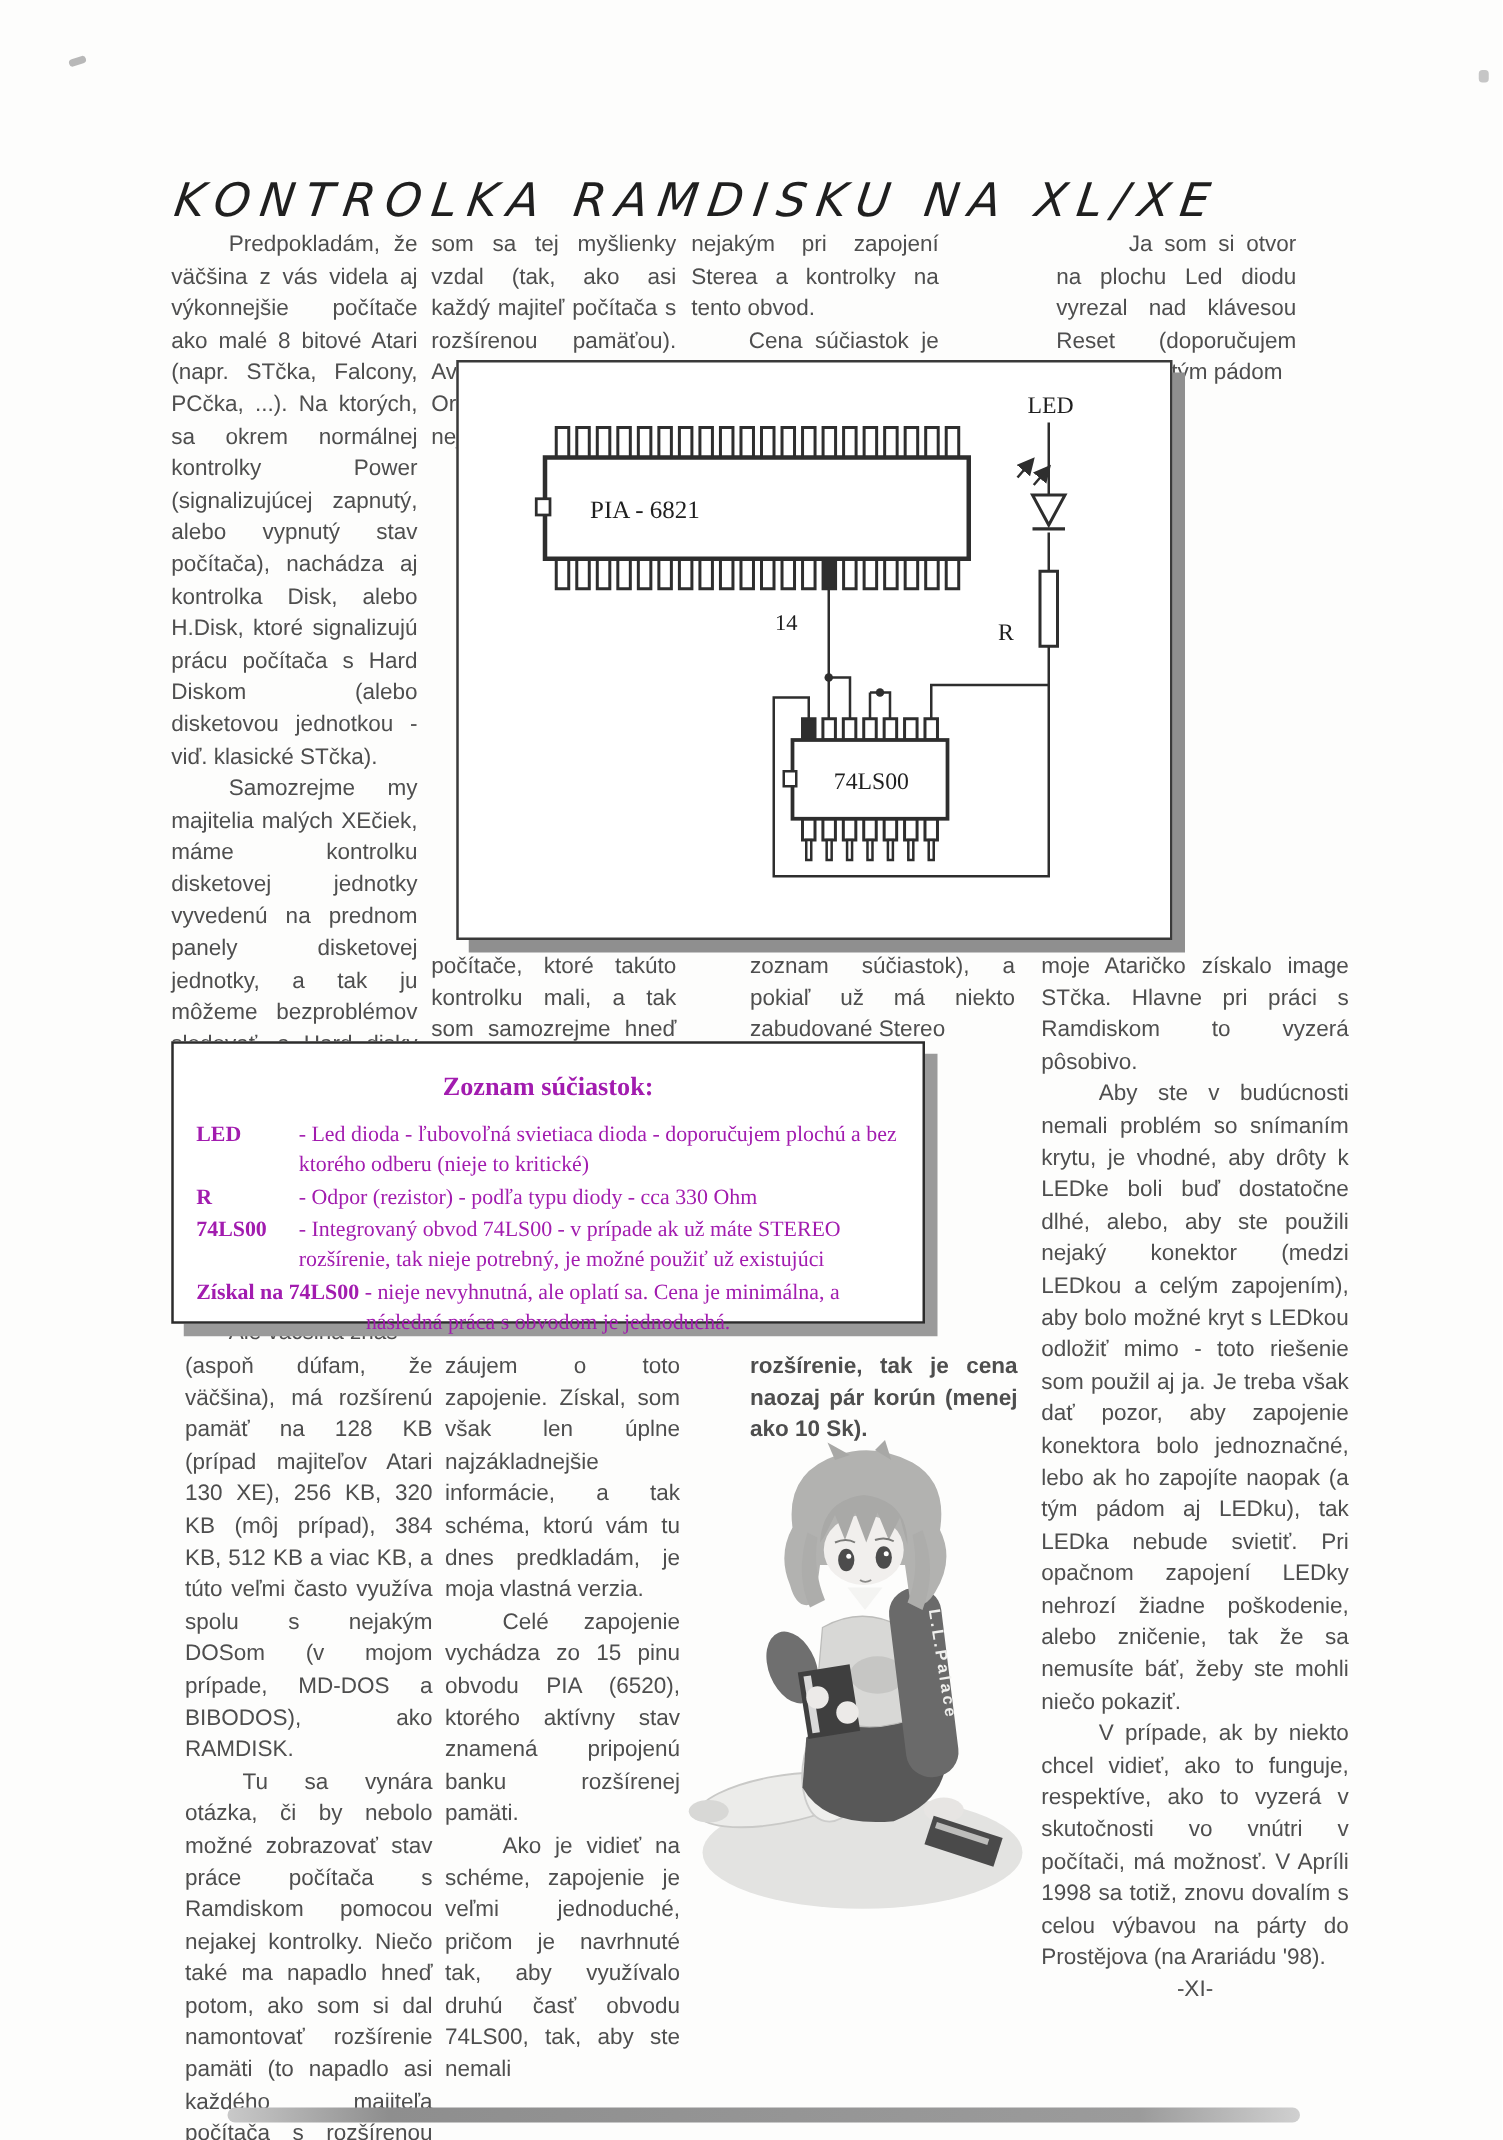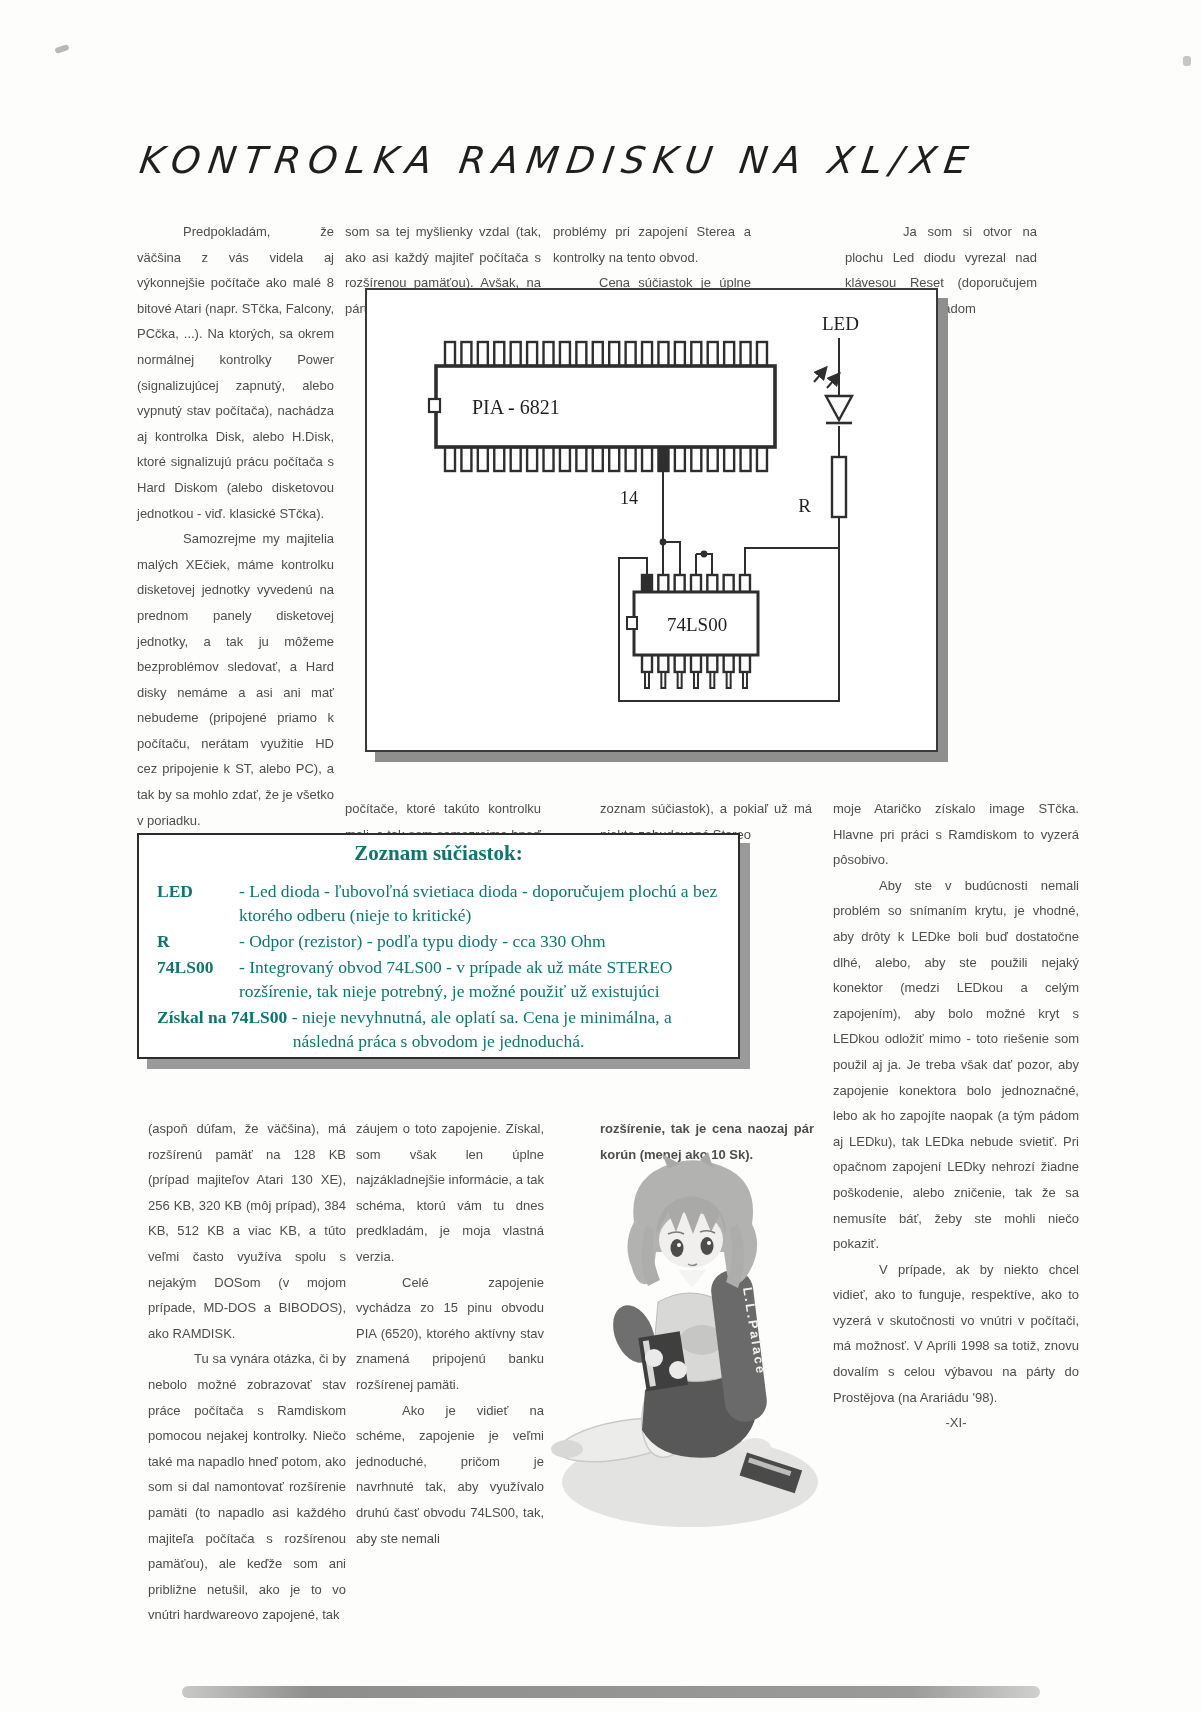--- a/index.html
+++ b/index.html
@@ -13,21 +13,21 @@
     position:absolute; left:140px; top:114px; width:790px;
     text-align:center;
     font-family:"DejaVu Sans", sans-serif;
     font-style:italic; font-weight:normal;
     font-size:37px; letter-spacing:8px; color:#1f1f1f;
     transform:skewX(-8deg);
     white-space:nowrap;
   }
   .col {
     position:absolute; text-align:justify;
-    font-size:13px; line-height:25.6px;margin-top:36px;
+    font-size:18px; line-height:25.6px;
   }
   .col p { margin:0; }
   p.ind  { text-indent:46px; }
   p.ind2 { text-indent:58px; }
   .sig { text-align:center; margin-top:2px; }
 
   #col1-top { left:137px; top:183px; width:197px; }
   #col2-top { left:345px; top:183px; width:196px; }
   #col3-top { left:553px; top:183px; width:198px; }
   #col4-top { left:845px; top:183px; width:192px; }
@@ -43,23 +43,23 @@
     background:#ffffff; border:2px solid #3a3a3a;
     box-shadow:10px 10px 0 0 #8f8f8f;
   }
   .diagram-box svg { display:block; width:100%; height:100%; }
 
   .parts-box {
     position:absolute; left:137px; top:833px; width:603px; height:226px;
     box-sizing:border-box;
     background:#ffffff; border:2px solid #2c2c2c;
     box-shadow:10px 10px 0 0 #9a9a9a;
-    padding:4px 18px 10px 18px;
+    padding:20px 18px 10px 18px;
     font-family:"Liberation Serif", serif;
-    color:#0f766e; font-size:17.5px; line-height:24px;
+    color:#a21caf; font-size:17.5px; line-height:24px;
   }
   .parts-title { text-align:center; font-weight:bold; font-size:21px; margin:2px 0 14px 0; }
   .prow  { display:flex; margin-bottom:2px; }
   .pterm { font-weight:bold; flex:0 0 82px; }
   .pdesc { flex:1; }
   .plast { margin-top:2px; }
   .plast b { font-weight:bold; }
   .plast-cont { text-align:center; }
 
   #illustration { position:absolute; left:550px; top:1152px; width:278px; height:392px; }
@@ -91,21 +91,21 @@
 
   <div class="col" id="col1-top">
     <p class="ind">Predpokladám, že väčšina z vás videla aj výkonnejšie počítače ako malé 8 bitové Atari (napr. STčka, Falcony, PCčka, ...). Na ktorých, sa okrem normálnej kontrolky Power (signalizujúcej zapnutý, alebo vypnutý stav počítača), nachádza aj kontrolka Disk, alebo H.Disk, ktoré signalizujú prácu počítača s Hard Diskom (alebo disketovou jednotkou - viď. klasické STčka).</p>
     <p class="ind">Samozrejme my majitelia malých XEčiek, máme kontrolku disketovej jednotky vyvedenú na prednom panely disketovej jednotky, a tak ju môžeme bezproblémov sledovať, a Hard disky nemáme a asi ani mať nebudeme (pripojené priamo k počítaču, nerátam využitie HD cez pripojenie k ST, alebo PC), a tak by sa mohlo zdať, že je všetko v poriadku.</p>
     <p class="ind">Ale väčšina znás</p>
   </div>
   <div class="col" id="col2-top">
     <p>som sa tej myšlienky vzdal (tak, ako asi každý majiteľ počítača s rozšírenou pamäťou). Avšak, na párty v Ornete, som videl, nejaké</p>
   </div>
   <div class="col" id="col3-top">
-    <p>problémy pri zapojení Sterea a kontrolky na tento obvod.</p>
+    <p>nejakým pri zapojení Sterea a kontrolky na tento obvod.</p>
     <p class="ind">Cena súčiastok je úplne zanedbateľná (viď.</p>
   </div>
   <div class="col" id="col4-top">
     <p class="ind2">Ja som si otvor na plochu Led diodu vyrezal nad klávesou Reset (doporučujem všetkým) a tým pádom</p>
   </div>
 
   <div class="diagram-box">
     <svg viewBox="0 0 569 460" xmlns="http://www.w3.org/2000/svg">
       <defs>
         <marker id="ah" viewBox="0 0 10 10" refX="8" refY="5" markerWidth="7" markerHeight="7" orient="auto">

